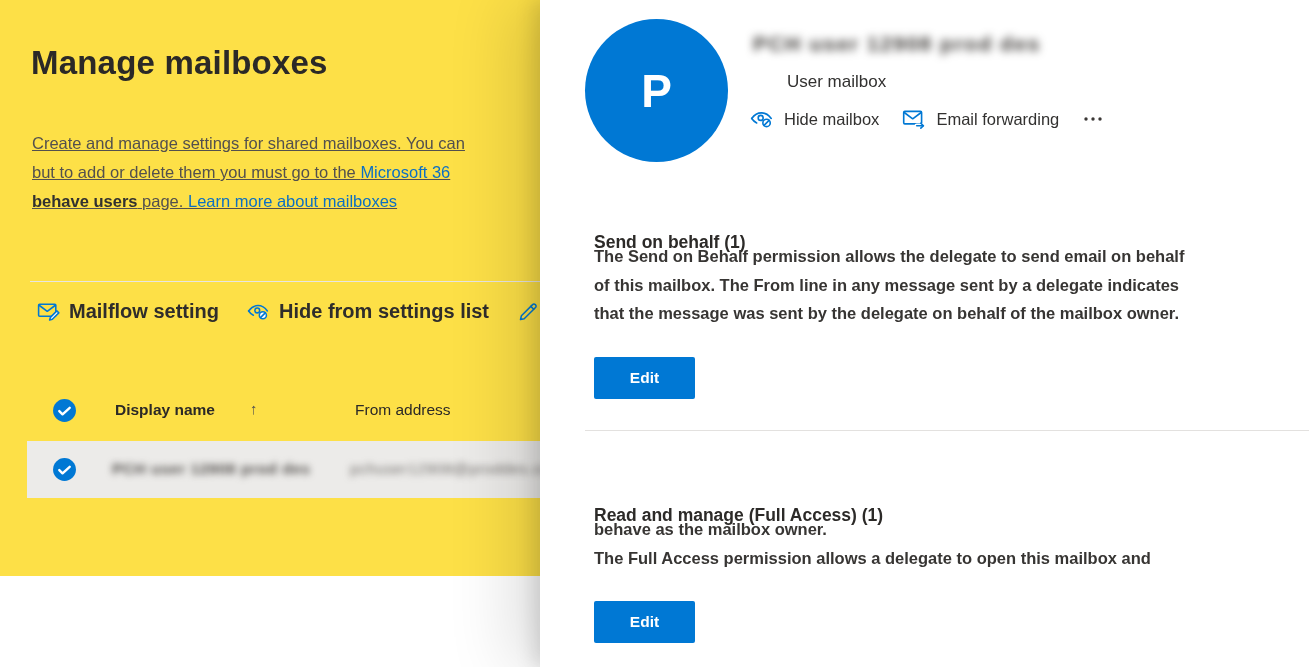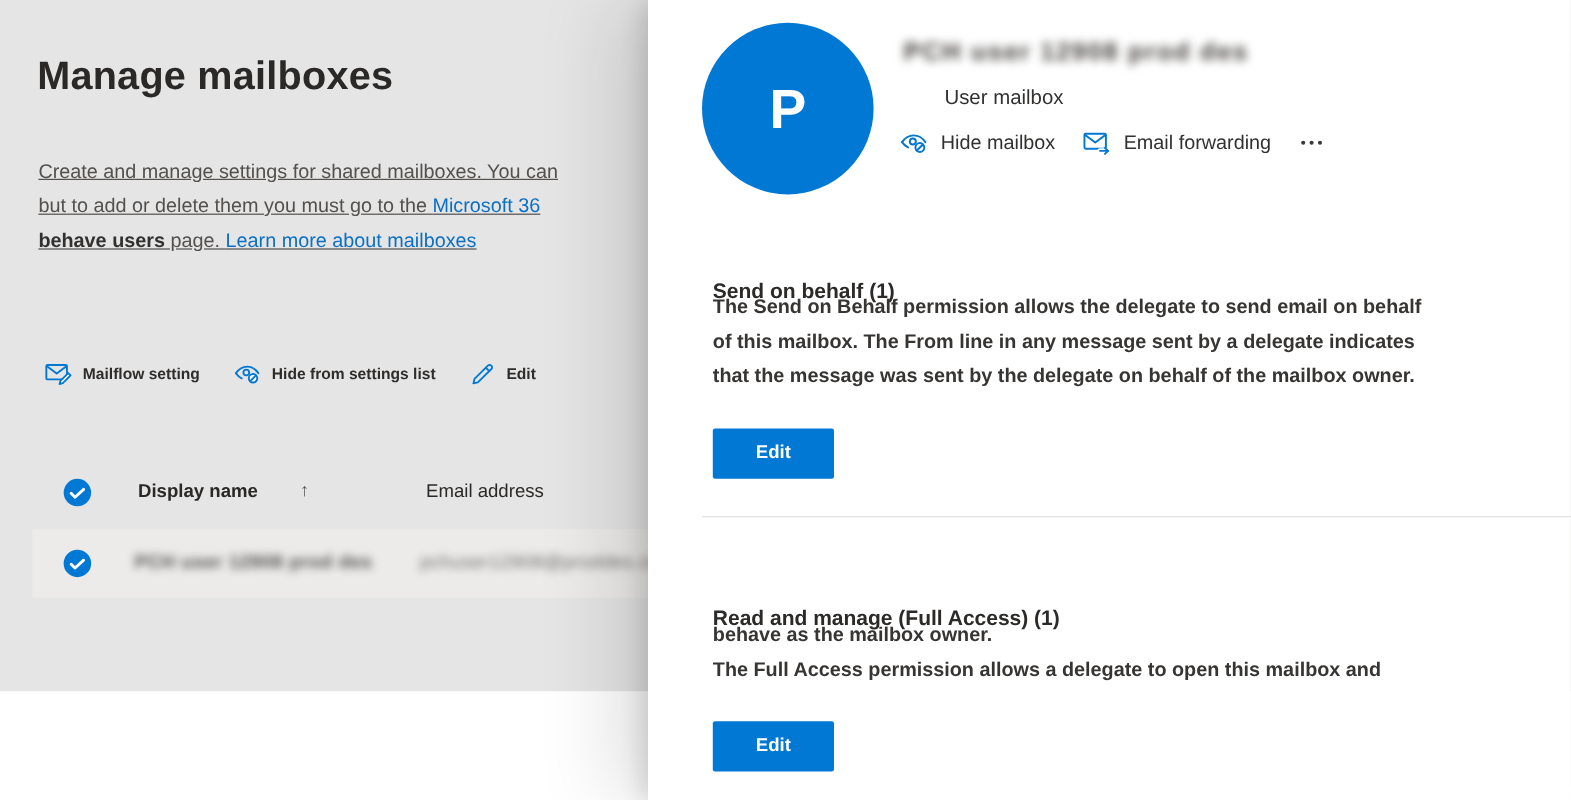--- a/index.html
+++ b/index.html
@@ -1,30 +1,30 @@
 <!DOCTYPE html>
 <html><head>
 <meta charset="utf-8">
 <style>
   * { margin:0; padding:0; box-sizing:border-box; }
   html,body { width:1309px; height:667px; overflow:hidden; background:#ffffff;
     font-family:"Liberation Sans", sans-serif; }
-  .stage { position:relative; width:1309px; height:576px; background:#e5e5e5; }
+  .stage { position:relative; width:1309px; height:576px; background:#fde047; }
 
   
   .page-title { position:absolute; left:31px; top:44px; font-size:33px; font-weight:700;
     color:#2b2927; letter-spacing:.2px; white-space:nowrap; }
   .desc { position:absolute; left:32px; top:129px; font-size:16.5px; color:#53504e;
     line-height:29px; white-space:nowrap;text-decoration:underline; }
   .desc a { color:#0b6fc4; text-decoration:none; cursor:pointer; }
   .desc b { color:#323130; }
   .page-divider { position:absolute; left:30px; top:281px; width:1279px; height:1px; background:#e7e5e3; }
 
   .toolbar { position:absolute; left:36px; top:299px; display:flex; align-items:center; gap:27px; }
-  .tb-item { display:flex; align-items:center; gap:8px; font-size:13px; font-weight:700;
+  .tb-item { display:flex; align-items:center; gap:8px; font-size:20px; font-weight:700;
     color:#2f2d2b; white-space:nowrap; cursor:pointer; }
   .tb-item svg { flex:0 0 auto; }
 
   .check-circle { position:absolute; width:25px; height:25px; cursor:pointer; }
   .th { position:absolute; font-size:15.5px; color:#2b2927; white-space:nowrap; }
   .th-bold { font-weight:700; }
   .sort-arrow { position:absolute; font-size:15px; color:#55534f; }
 
   .sel-row { position:absolute; left:27px; top:441px; width:1282px; height:57px; background:#ecebe9; cursor:pointer; }
   .blur-name { position:absolute; left:112px; top:460px; font-size:15.5px; font-weight:600;
@@ -105,21 +105,21 @@
   </div>
 
   <span class="check-circle" style="left:52px; top:398px;">
     <svg class="icon" width="25" height="25" viewBox="0 0 24 24">
       <circle cx="12" cy="12" r="11" fill="#0078d4"></circle>
       <path d="M7 12.6l3.1 3.1L17 9.4" stroke="#fff" stroke-width="2.3" fill="none" stroke-linecap="round" stroke-linejoin="round"></path>
     </svg>
   </span>
   <span class="th th-bold" style="left:115px; top:401px;">Display name</span>
   <span class="sort-arrow" style="left:250px; top:400px;">↑</span>
-  <span class="th" style="left:355px; top:401px;">Email address</span>
+  <span class="th" style="left:355px; top:401px;">From address</span>
 
   <div class="sel-row"></div>
   <span class="check-circle" style="left:52px; top:457px;">
     <svg class="icon" width="25" height="25" viewBox="0 0 24 24">
       <circle cx="12" cy="12" r="11" fill="#0078d4"></circle>
       <path d="M7 12.6l3.1 3.1L17 9.4" stroke="#fff" stroke-width="2.3" fill="none" stroke-linecap="round" stroke-linejoin="round"></path>
     </svg>
   </span>
   <span class="blur-name">PCH user 12908 prod des</span>
   <span class="blur-email">pchuser12908@proddes.com</span>

